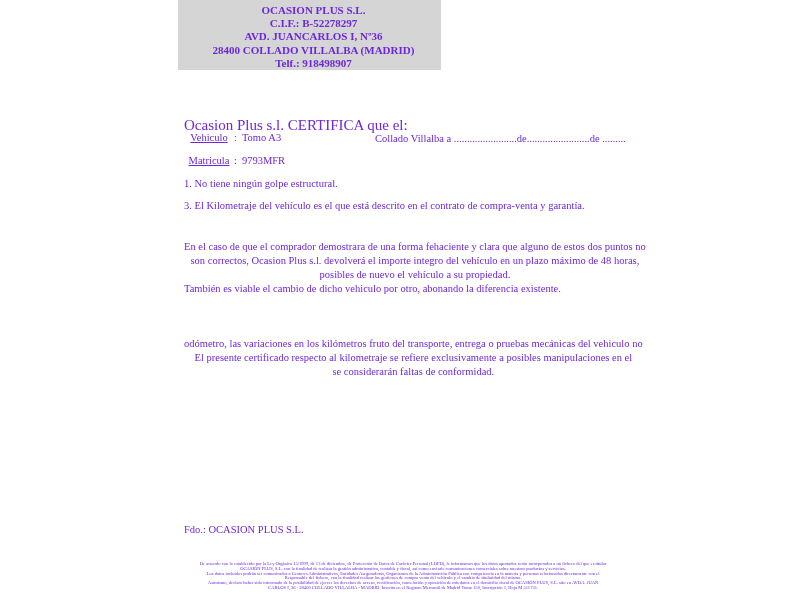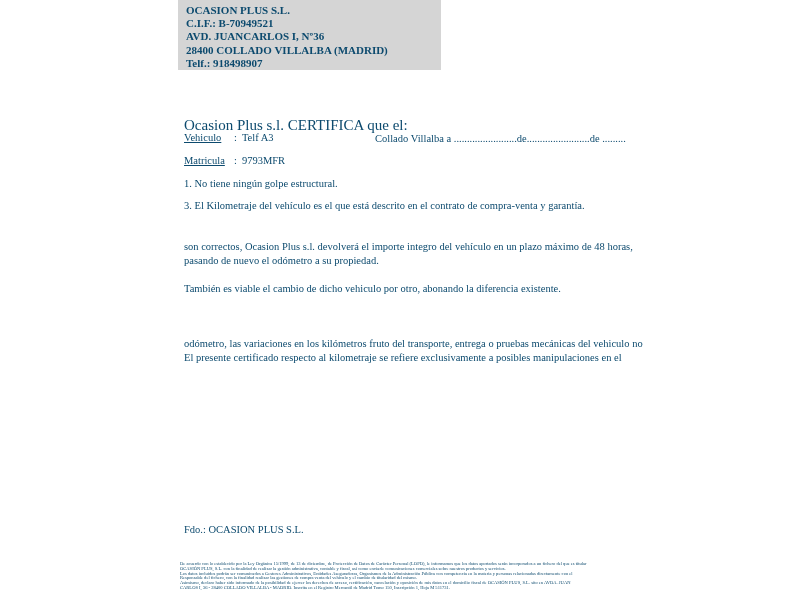--- a/index.html
+++ b/index.html
@@ -2,22 +2,23 @@
 <html><head>
 <meta charset="utf-8">
 <style>
   html, body { margin: 0; padding: 0; background: #ffffff; }
   .page {
     position: relative;
     width: 724px;
     height: 600px;
     background: #ffffff;
     font-family: "Liberation Serif", "DejaVu Serif", serif;
-    color: #0c4a6e;
+    color: #6d28d9;
     overflow: hidden;
+    text-align: center;
   }
   .header-box {
     position: absolute;
     left: 178px;
     top: 0;
     width: 263px;
     height: 70px;
     background: #d5d5d5;
     box-sizing: border-box;
     padding: 4px 0 0 8px;
@@ -94,54 +95,56 @@
   }
   .legal > div { white-space: nowrap; }
 </style>
 </head>
 <body>
 
 <div class="page">
 
   <div class="header-box">
     <div>OCASION PLUS S.L.</div>
-    <div>C.I.F.: B-70949521</div>
+    <div>C.I.F.: B-52278297</div>
     <div>AVD. JUANCARLOS I, Nº36</div>
     <div>28400 COLLADO VILLALBA (MADRID)</div>
     <div>Telf.: 918498907</div>
   </div>
 
   <div class="date-line">Collado Villalba a ........................de........................de .........</div>
 
   <div class="certify">Ocasion Plus s.l. CERTIFICA que el:</div>
 
   <div class="field field-vehicle">
-    <span class="flabel">Vehiculo</span><span class="fsep">:</span><span>Telf A3</span>
+    <span class="flabel">Vehiculo</span><span class="fsep">:</span><span>Tomo A3</span>
   </div>
 
   <div class="field field-plate">
     <span class="flabel">Matricula</span><span class="fsep">:</span><span>9793MFR</span>
   </div>
 
   <div class="point point-1">1. No tiene ningún golpe estructural.</div>
   <div class="point point-2">3. El Kilometraje del vehículo es el que está descrito en el contrato de compra-venta y garantía.</div>
 
   <div class="para para-refund">
+    <div>En el caso de que el comprador demostrara de una forma fehaciente y clara que alguno de estos dos puntos no</div>
     <div>son correctos, Ocasion Plus s.l. devolverá el importe integro del vehículo en un plazo máximo de 48 horas,</div>
-    <div>pasando de nuevo el odómetro a su propiedad.</div>
+    <div>posibles de nuevo el vehículo a su propiedad.</div>
   </div>
 
   <div class="para para-exchange">
     <div>También es viable el cambio de dicho vehiculo por otro, abonando la diferencia existente.</div>
   </div>
 
 
   <div class="para para-odometer">
     <div>odómetro, las variaciones en los kilómetros fruto del transporte, entrega o pruebas mecánicas del vehiculo no</div>
     <div>El presente certificado respecto al kilometraje se refiere exclusivamente a posibles manipulaciones en el</div>
+    <div>se considerarán faltas de conformidad.</div>
   </div>
 
   <div class="fdo">Fdo.: OCASION PLUS S.L.</div>
 
   <div class="legal">
     <div>De acuerdo con lo establecido por la Ley Orgánica 15/1999, de 13 de diciembre, de Protección de Datos de Carácter Personal (LOPD), le informamos que los datos aportados serán incorporados a un fichero del que es titular</div>
     <div>OCASIÓN PLUS, S.L. con la finalidad de realizar la gestión administrativa, contable y fiscal, así como enviarle comunicaciones comerciales sobre nuestros productos y servicios.</div>
     <div>Los datos incluidos podrán ser comunicados a Gestores Administrativos, Entidades Aseguradoras, Organismos de la Administración Pública con competencia en la materia y personas relacionadas directamente con el</div>
     <div>Responsable del fichero, con la finalidad realizar las gestiones de compra venta del vehículo y el cambio de titularidad del mismo.</div>
     <div>Asimismo, declaro haber sido informado de la posibilidad de ejercer los derechos de acceso, rectificación, cancelación y oposición de mis datos en el domicilio fiscal de OCASIÓN PLUS, S.L. sito en AVDA. JUAN</div>

